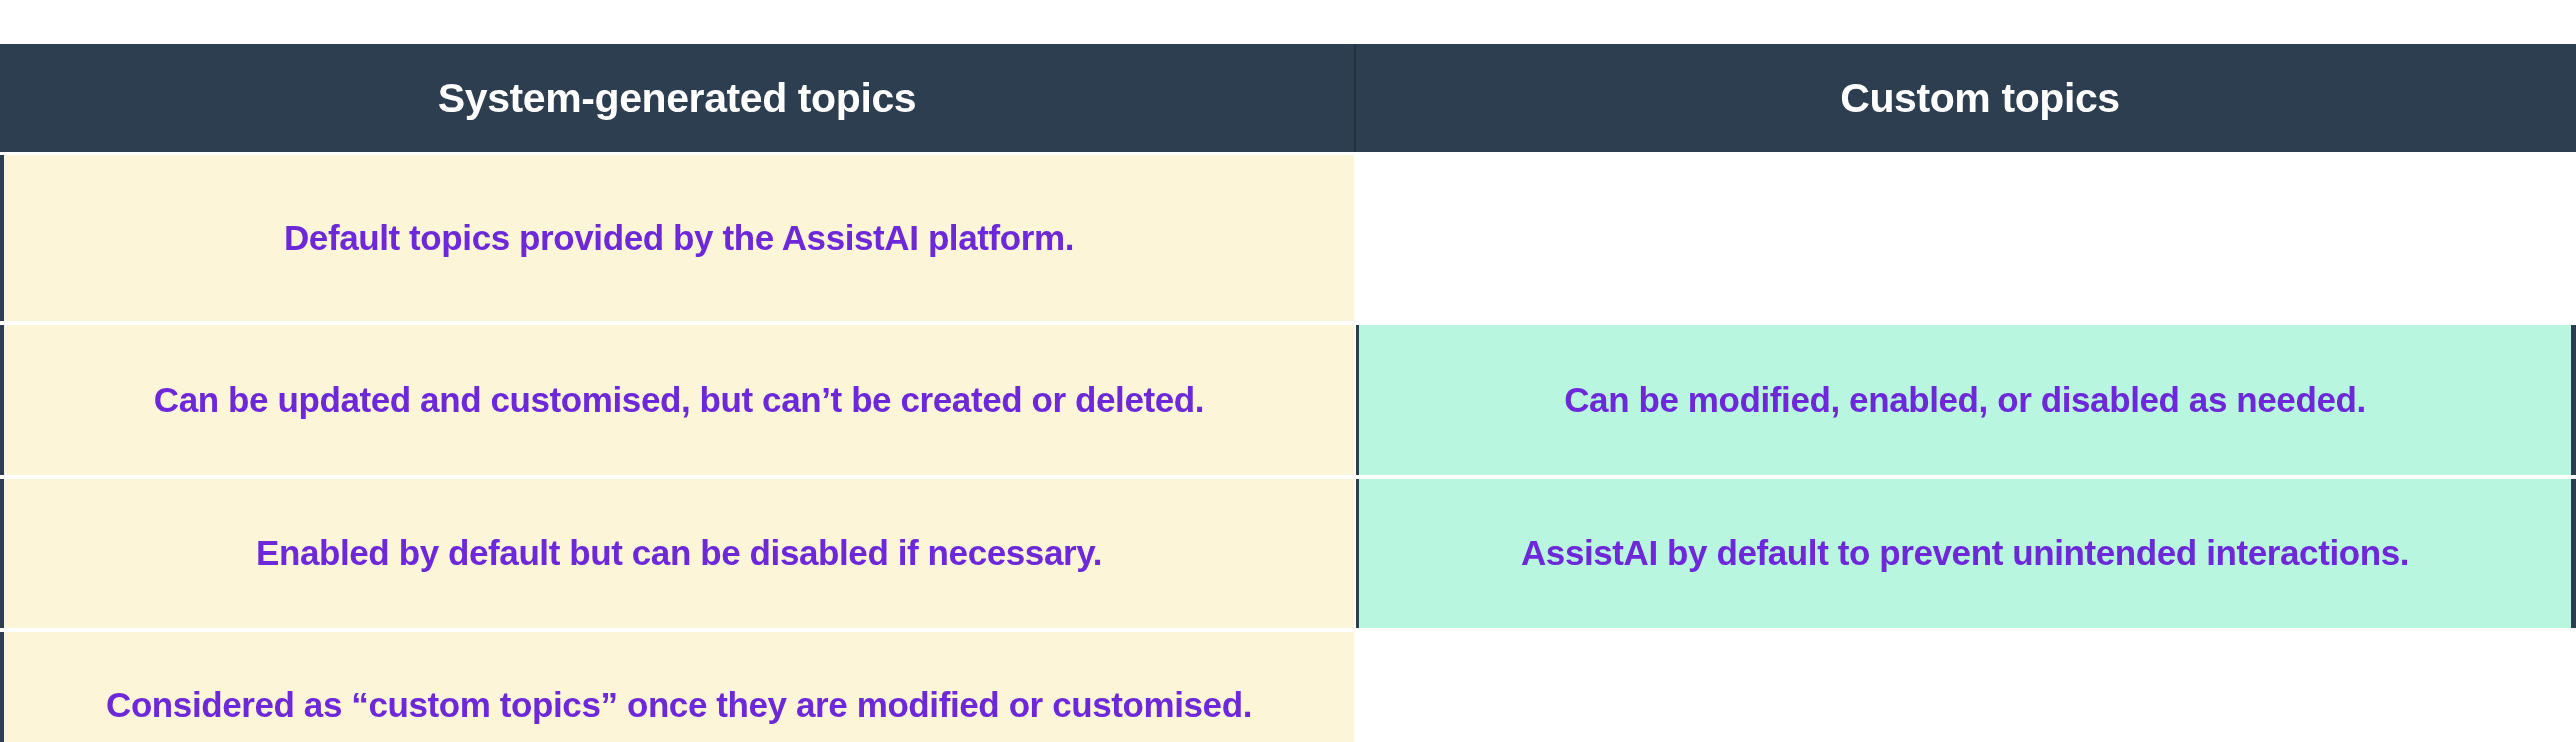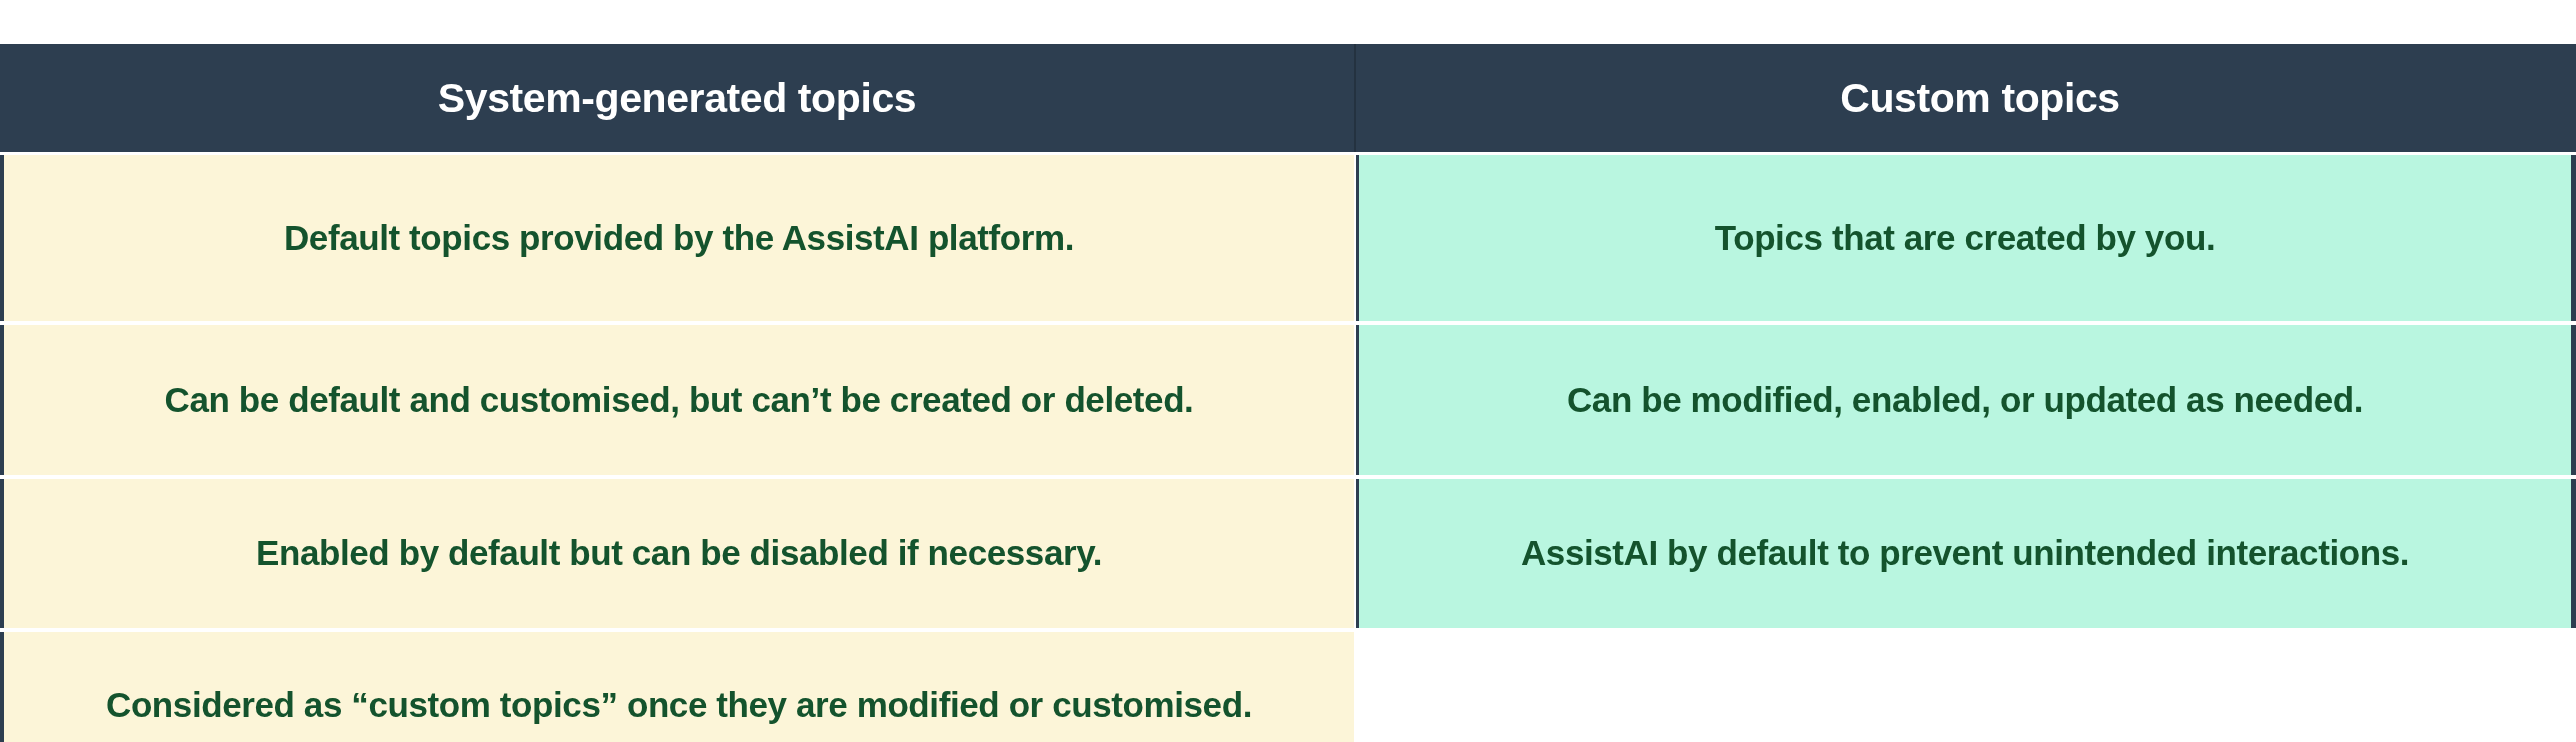--- a/index.html
+++ b/index.html
@@ -59,21 +59,21 @@
   .row-3 { height: 153px; justify-content: space-between; }
   .row-4 { height: 150px; gap: 24px; }
   .cell {
     display: flex;
     align-items: center;
     justify-content: center;
     text-align: center;
     font-size: 35px;
     font-weight: 700;
     letter-spacing: -0.4px;
-    color: #14532d;
+    color: #6d28d9;
     box-sizing: border-box;
     padding: 0 6.6px;
   }
   .cell-left {
     width: 1356px;
     background: #FCF5D8;
     border-left: 4.1px solid #2D3E50;
     border-right: 2.5px solid #FFFFFF;
   }
   .cell-right {
@@ -109,26 +109,25 @@
       <span>Custom topics</span>
     </div>
   </div>
 
   <div class="head-gap"></div>
 
   <div class="tbody">
 
     <div class="row row-1">
       <div class="cell cell-left">Default topics provided by the AssistAI platform.</div>
-      <div class="cell cell-right">Topics that are created by you.</div>
     </div>
 
     <div class="row row-2">
-      <div class="cell cell-left">Can be default and customised, but can’t be created or deleted.</div>
-      <div class="cell cell-right">Can be modified, enabled, or updated as needed.</div>
+      <div class="cell cell-left">Can be updated and customised, but can’t be created or deleted.</div>
+      <div class="cell cell-right">Can be modified, enabled, or disabled as needed.</div>
     </div>
 
     <div class="row row-3">
       <div class="cell cell-left">Enabled by default but can be disabled if necessary.</div>
       <div class="cell cell-right">AssistAI by default to prevent unintended interactions.</div>
     </div>
 
     <div class="row row-4">
       <div class="cell cell-left">Considered as “custom topics” once they are modified or customised.</div>
     </div>

